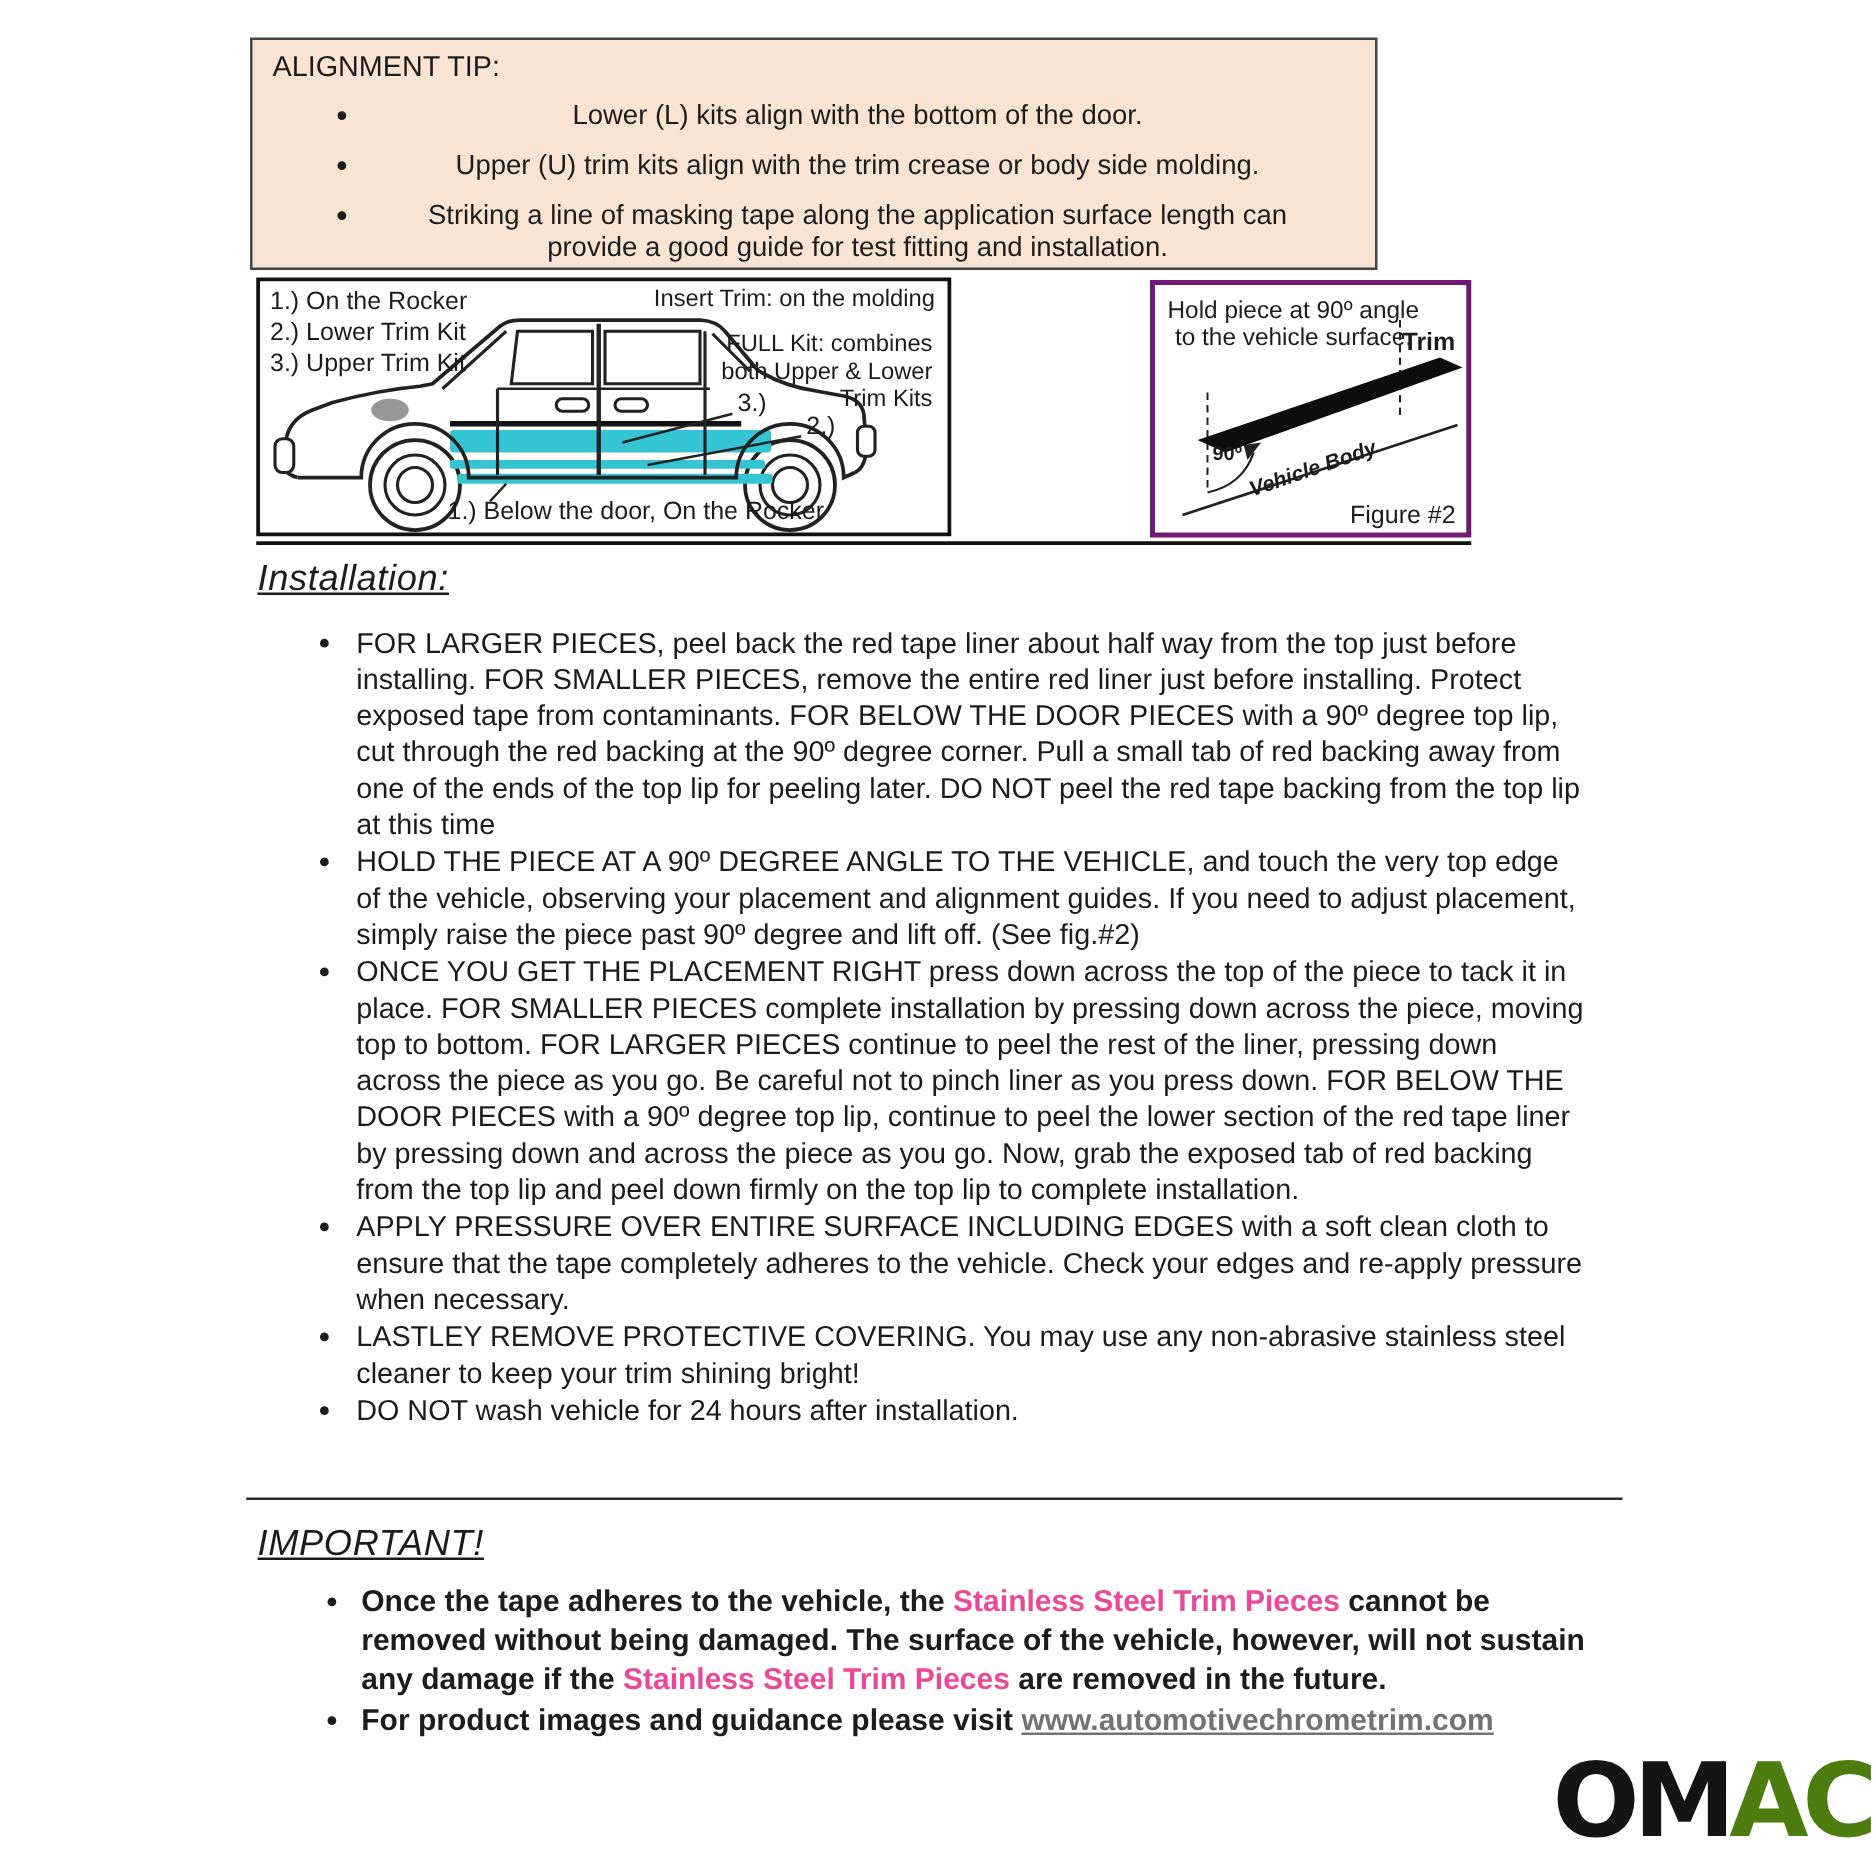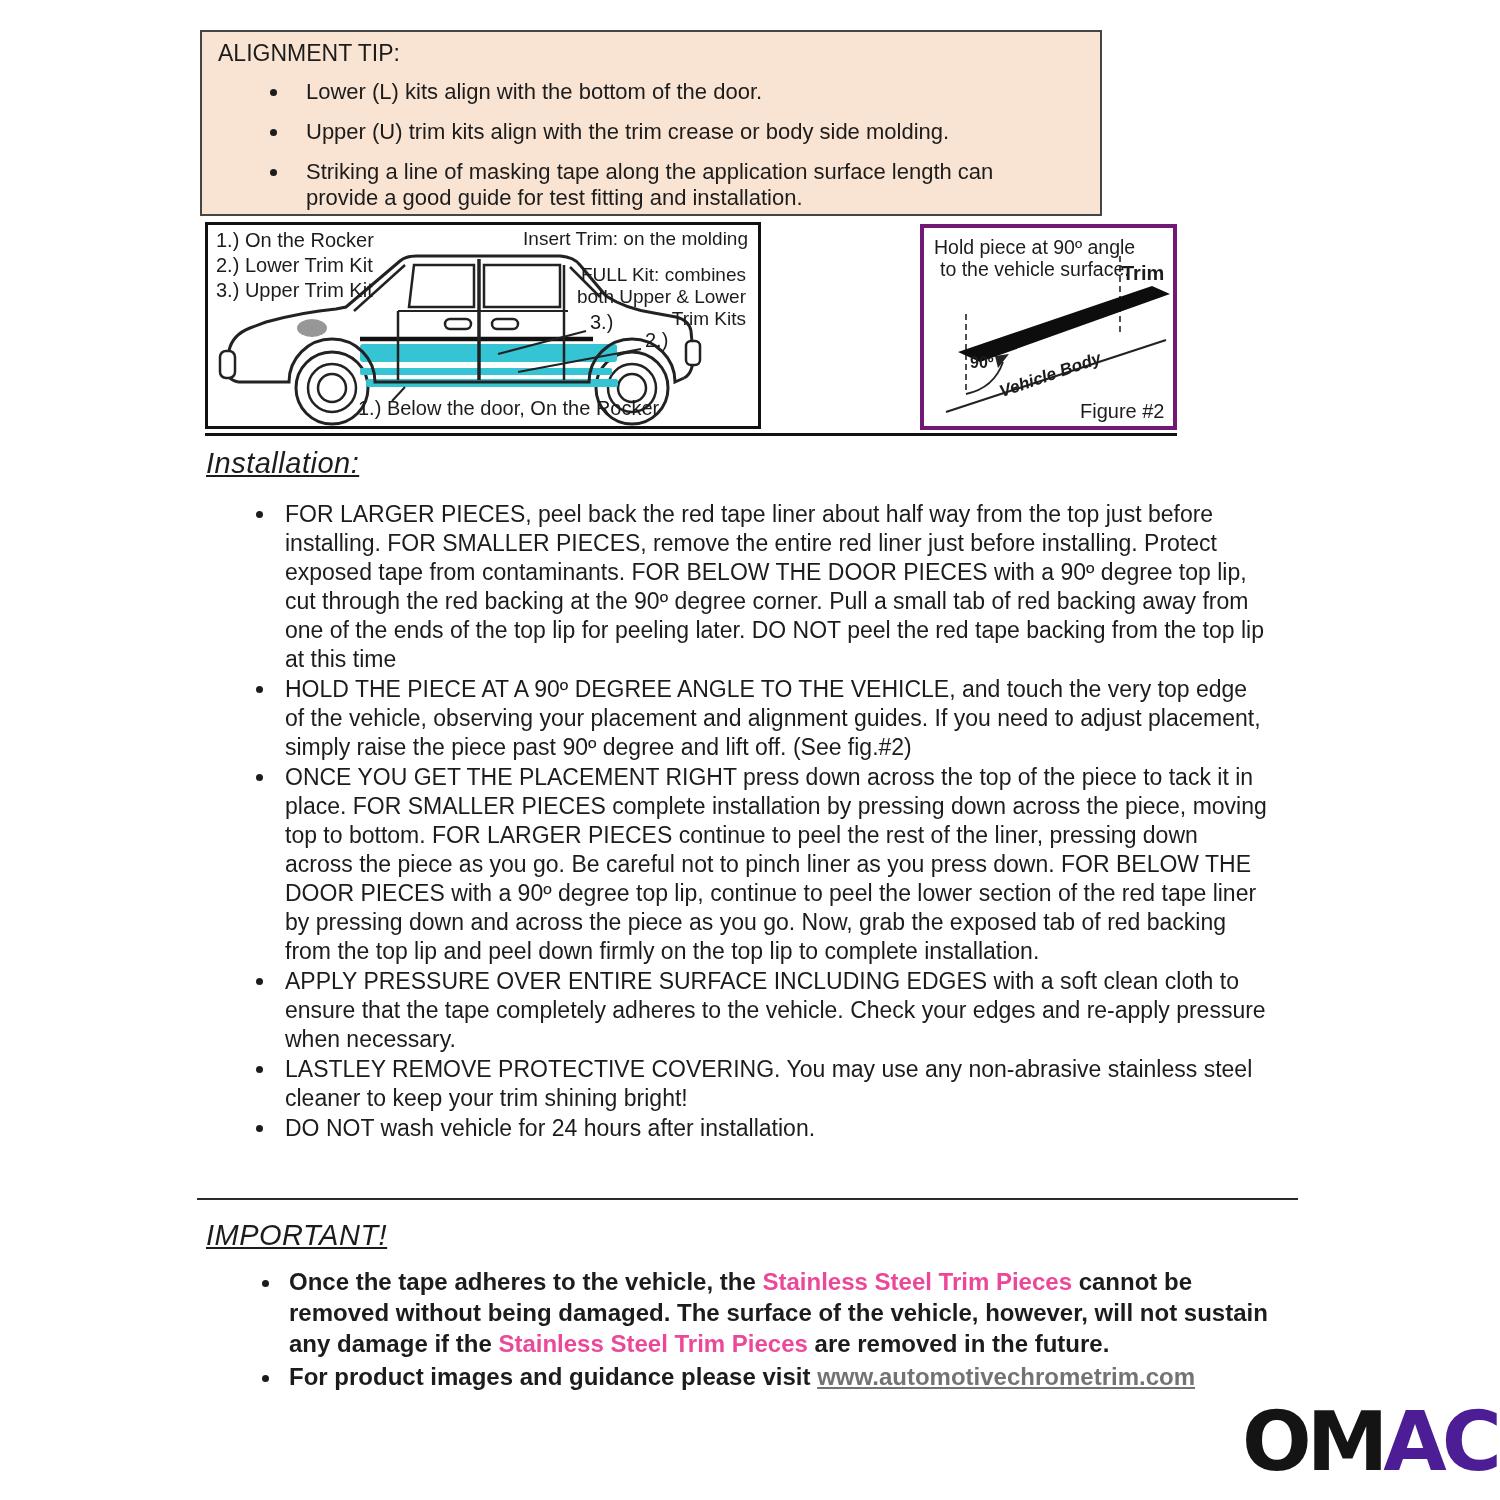--- a/index.html
+++ b/index.html
@@ -7,21 +7,21 @@
     width:1500px;height:1500px;position:relative;background:#ffffff;
     font-family:"Liberation Sans", sans-serif;color:#1c1c1c;overflow:hidden;
   }
   
   .tip-box{
     position:absolute;left:200px;top:30px;width:902px;height:186px;
     background:#f9e4d3;border:2px solid #454545;box-sizing:border-box;
     padding:8px 16px 8px 16px;overflow:hidden;
   }
   .tip-title{font-size:23px;line-height:27px;}
-  .tip-list{margin:12px 18px 0 0;padding-left:72px;}
+  .tip-list{margin:12px 18px 0 0;padding-left:72px;text-align:center;}
   .tip-list li{font-size:22px;line-height:26px;margin-bottom:14px;padding-left:16px;}
   
   .car-box{
     position:absolute;left:205px;top:222px;width:556px;height:207px;
     border:3px solid #111;box-sizing:border-box;background:#fff;
   }
   .fig2-box{
     position:absolute;left:920px;top:224px;width:257px;height:206px;
     border:4px solid #701a75;box-sizing:border-box;background:#fff;
   }
@@ -47,21 +47,21 @@
   .important-list{margin:0;padding-left:78px;}
   .important-list li{font-size:24px;line-height:31px;font-weight:bold;padding-left:6px;margin:0 0 2px 0;}
   .red-text{color:#ec4899;}
   .link{color:#737373;text-decoration:underline;cursor:pointer;}
   
   .logo{
     position:absolute;left:1242px;top:1398px;font-size:82px;font-weight:800;
     letter-spacing:-5px;line-height:88px;font-family:"DejaVu Sans", sans-serif;
   }
   .logo .lg-black{color:#141414;}
-  .logo .lg-red{color:#4c1d95;}
+  .logo .lg-red{color:#4d7c0f;}
   svg text{font-family:"Liberation Sans", sans-serif;fill:#1c1c1c;}
 </style>
 </head>
 <body>
 
 <div class="tip-box">
   <div class="tip-title">ALIGNMENT TIP:</div>
   <ul class="tip-list">
     <li>Lower (L) kits align with the bottom of the door.</li>
     <li>Upper (U) trim kits align with the trim crease or body side molding.</li>

